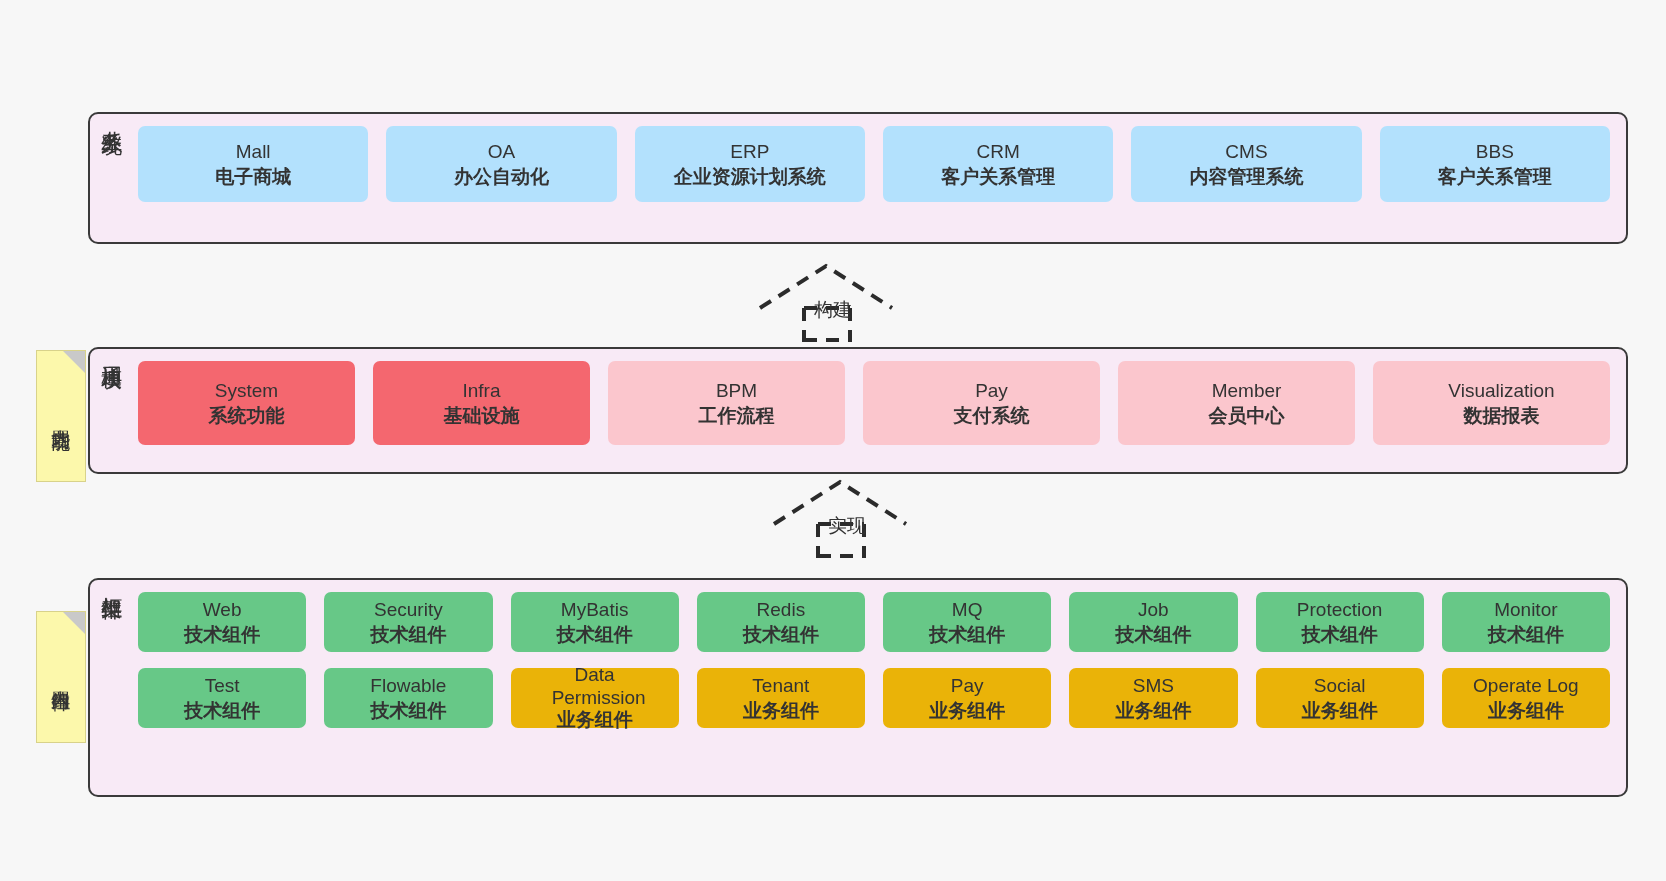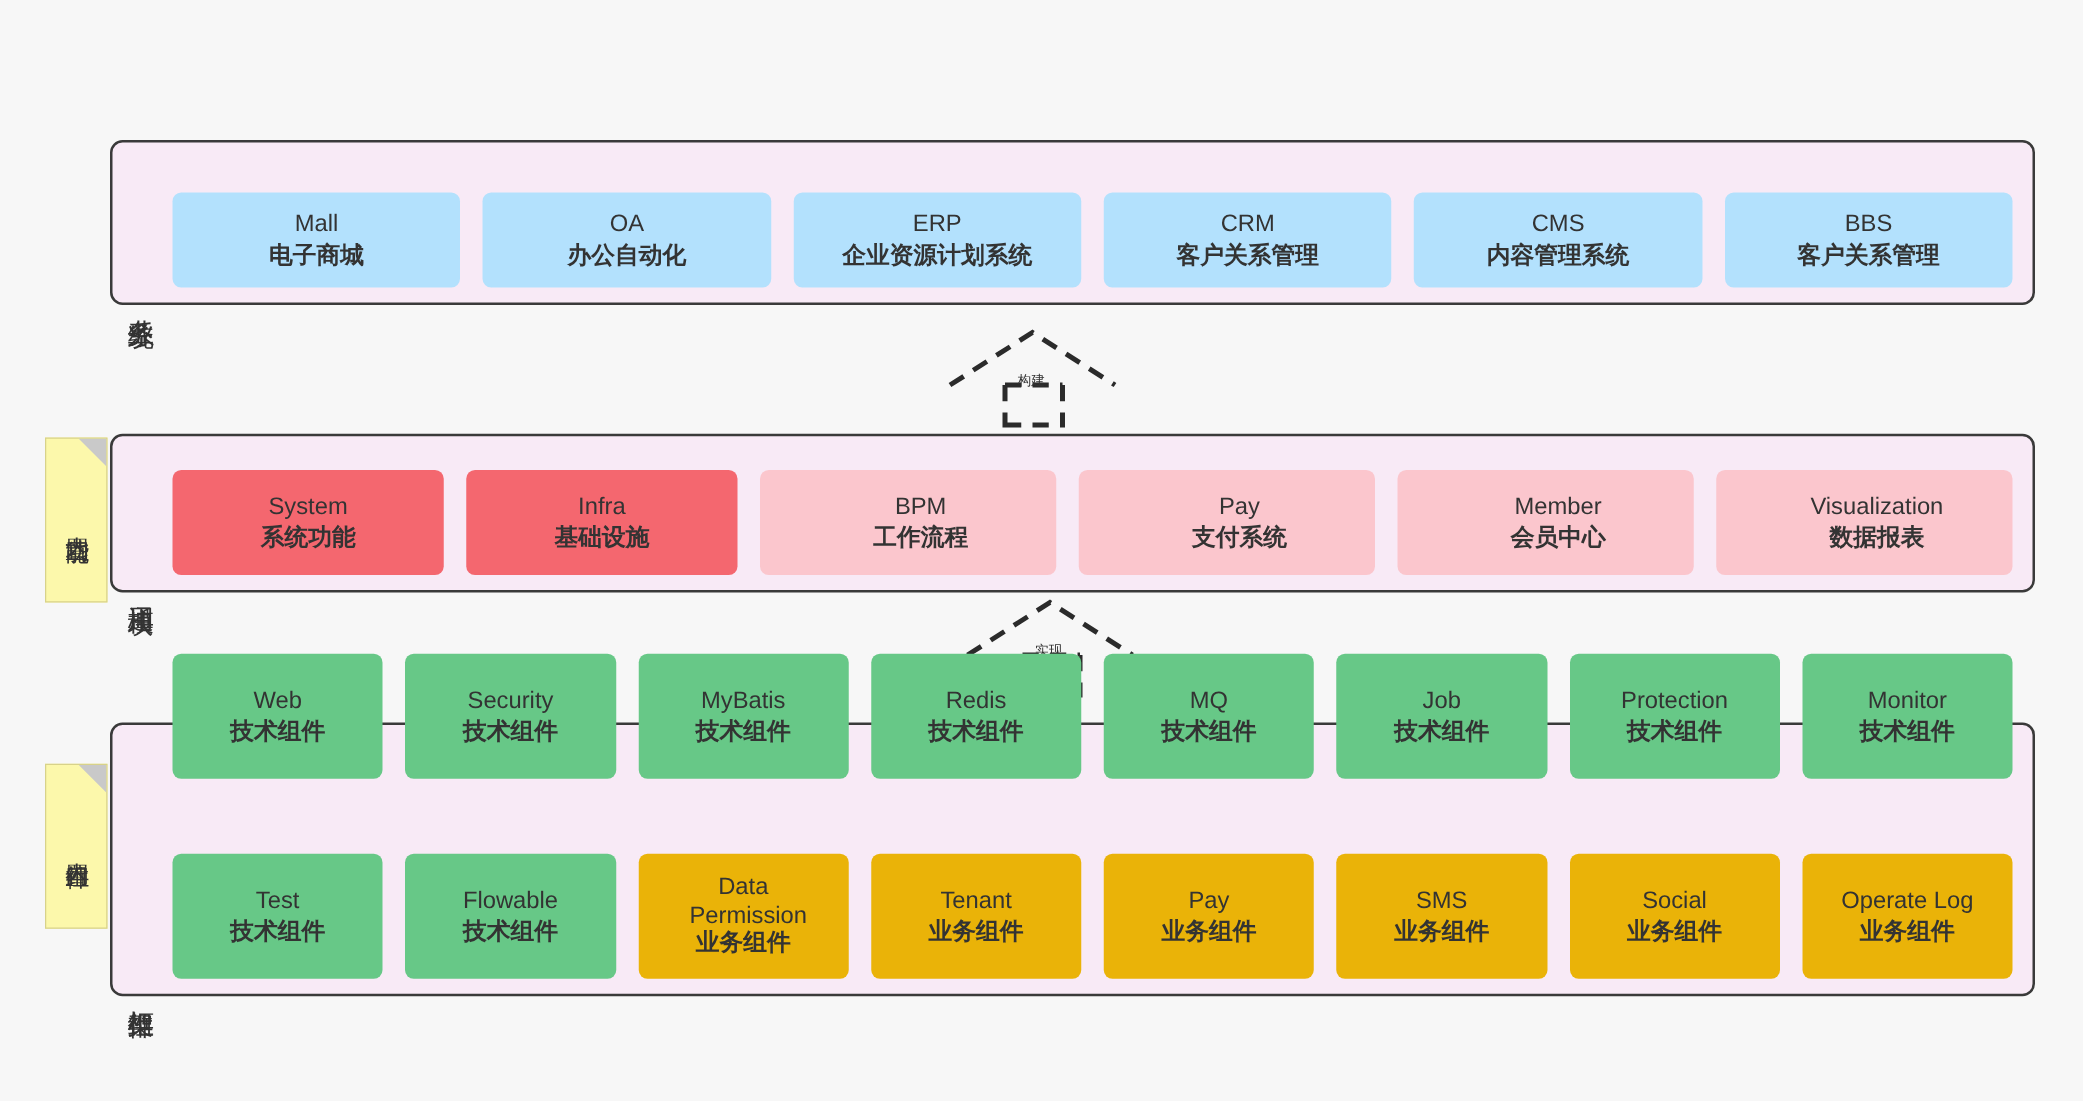--- a/index.html
+++ b/index.html
@@ -14,21 +14,21 @@
   .canvas{position:relative;width:1666px;height:881px;}
 
   
   .layer{
     position:absolute;
     background:#f8eaf6;
     border:2px solid #3a3a3a;
     border-radius:10px;
     box-sizing:border-box;
     display:flex;
-    align-items:flex-end;
+    align-items:flex-start;
   }
   .layer-title{
     flex:0 0 auto;
     width:44px;
     display:flex;
     align-items:center;
     justify-content:center;
     font-size:21px;
     line-height:1.12;
     color:#333;
@@ -65,21 +65,21 @@
     box-sizing:border-box;
     padding:6px 4px;
     user-select:none;
   }
   .card .en{display:block;}
   .card .cn{display:block;font-weight:bold;}
 
   
   .r-biz .card{height:76px;}
   .r-mod .card{height:84px;}
-  .r-comp .card{height:100px;margin-top:44px;}
+  .r-comp .card{height:60px;}
 
   
   .c-blue{background:#b3e1fd;}
   .c-red{background:#f4676f;}
   .c-pink{background:#fbc6cd;padding-left:24px;}
   .c-green{background:#67c887;}
   .c-lgreen{background:#eab308;}
 
   
   .note{
@@ -105,21 +105,21 @@
     width:0;height:0;
     border-top:22px solid #c9c9c9;
     border-left:22px solid transparent;
   }
 
   
   .connector{position:absolute;}
   .connector svg{display:block;overflow:visible;}
   .connector .lbl{
     position:absolute;
-    font-size:11px;
+    font-size:19px;
     color:#333;
     background:transparent;
     white-space:nowrap;
     user-select:none;
   }
 </style>
 </head>
 <body>
 
 <div class="canvas">

